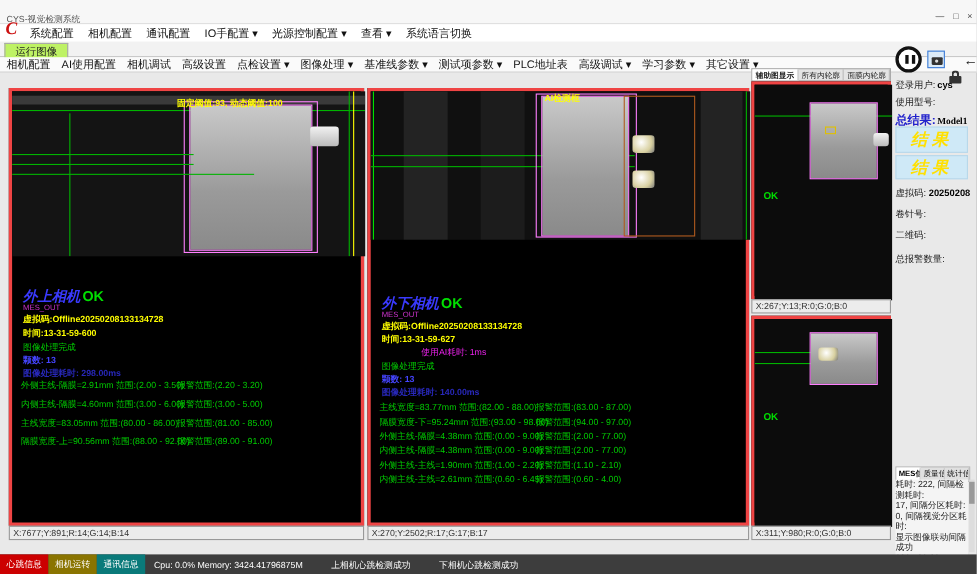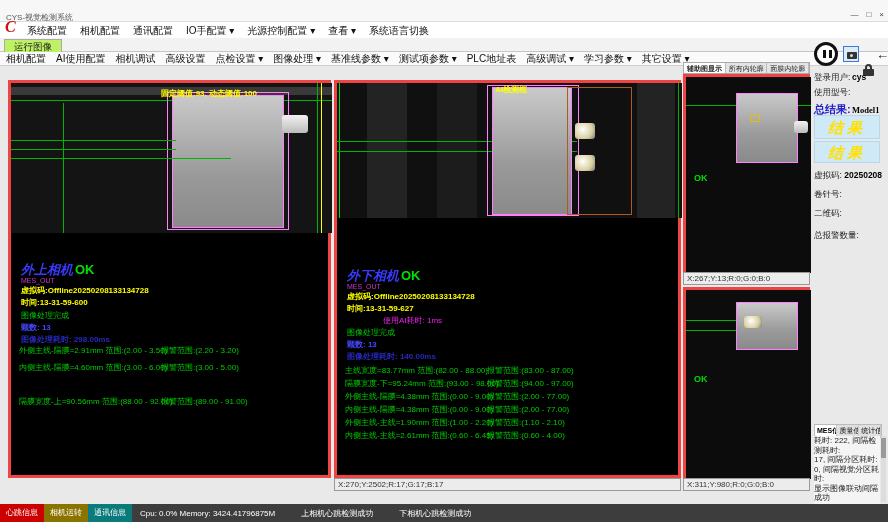--- a/index.html
+++ b/index.html
@@ -151,25 +151,30 @@
     <span class="t-b" style="left:10px; top:239px;">颗数: 13</span>
     <span class="t-db" style="left:10px; top:251px;">图像处理耗时: 298.00ms</span>
     <div class="mrow" style="top:262px;">
       <span class="mtext">外侧主线-隔膜=2.91mm 范围:(2.00 - 3.50)</span>
       <span class="malarm">报警范围:(2.20 - 3.20)</span>
     </div>
     <div class="mrow" style="top:279px;">
       <span class="mtext">内侧主线-隔膜=4.60mm 范围:(3.00 - 6.00)</span>
       <span class="malarm">报警范围:(3.00 - 5.00)</span>
     </div>
+    <div class="mrow" style="top:296px;">
+      <span class="mtext">主线宽度=83.05mm 范围:(80.00 - 86.00)</span>
+      <span class="malarm">报警范围:(81.00 - 85.00)</span>
+    </div>
     <div class="mrow" style="top:313px;">
       <span class="mtext">隔膜宽度-上=90.56mm 范围:(88.00 - 92.00)</span>
       <span class="malarm">报警范围:(89.00 - 91.00)</span>
     </div>
   </div>
+  <div class="coord" style="left:8px; top:478px; width:323px;">X:7677;Y:891;R:14;G:14;B:14</div>
 
   <div class="view" style="left:334px; top:80px; width:347px; height:398px;">
     <div class="photo" style="width:345px; height:135px; background:#101010;">
       <div class="texcol" style="left:30px; width:40px; background:#232323;"></div>
       <div class="texcol" style="left:100px; width:40px; background:#1c1c1c;"></div>
       <div class="texcol" style="left:300px; width:38px; background:#232323;"></div>
       <div class="vline" style="left:2px; top:0; height:135px; background:#00e000;"></div>
       <div class="gline" style="left:0; top:58px; width:240px;"></div>
       <div class="gline" style="left:0; top:68px; width:240px;"></div>
       <div class="outline-m" style="left:150px; top:2px; width:92px; height:131px;"></div>

